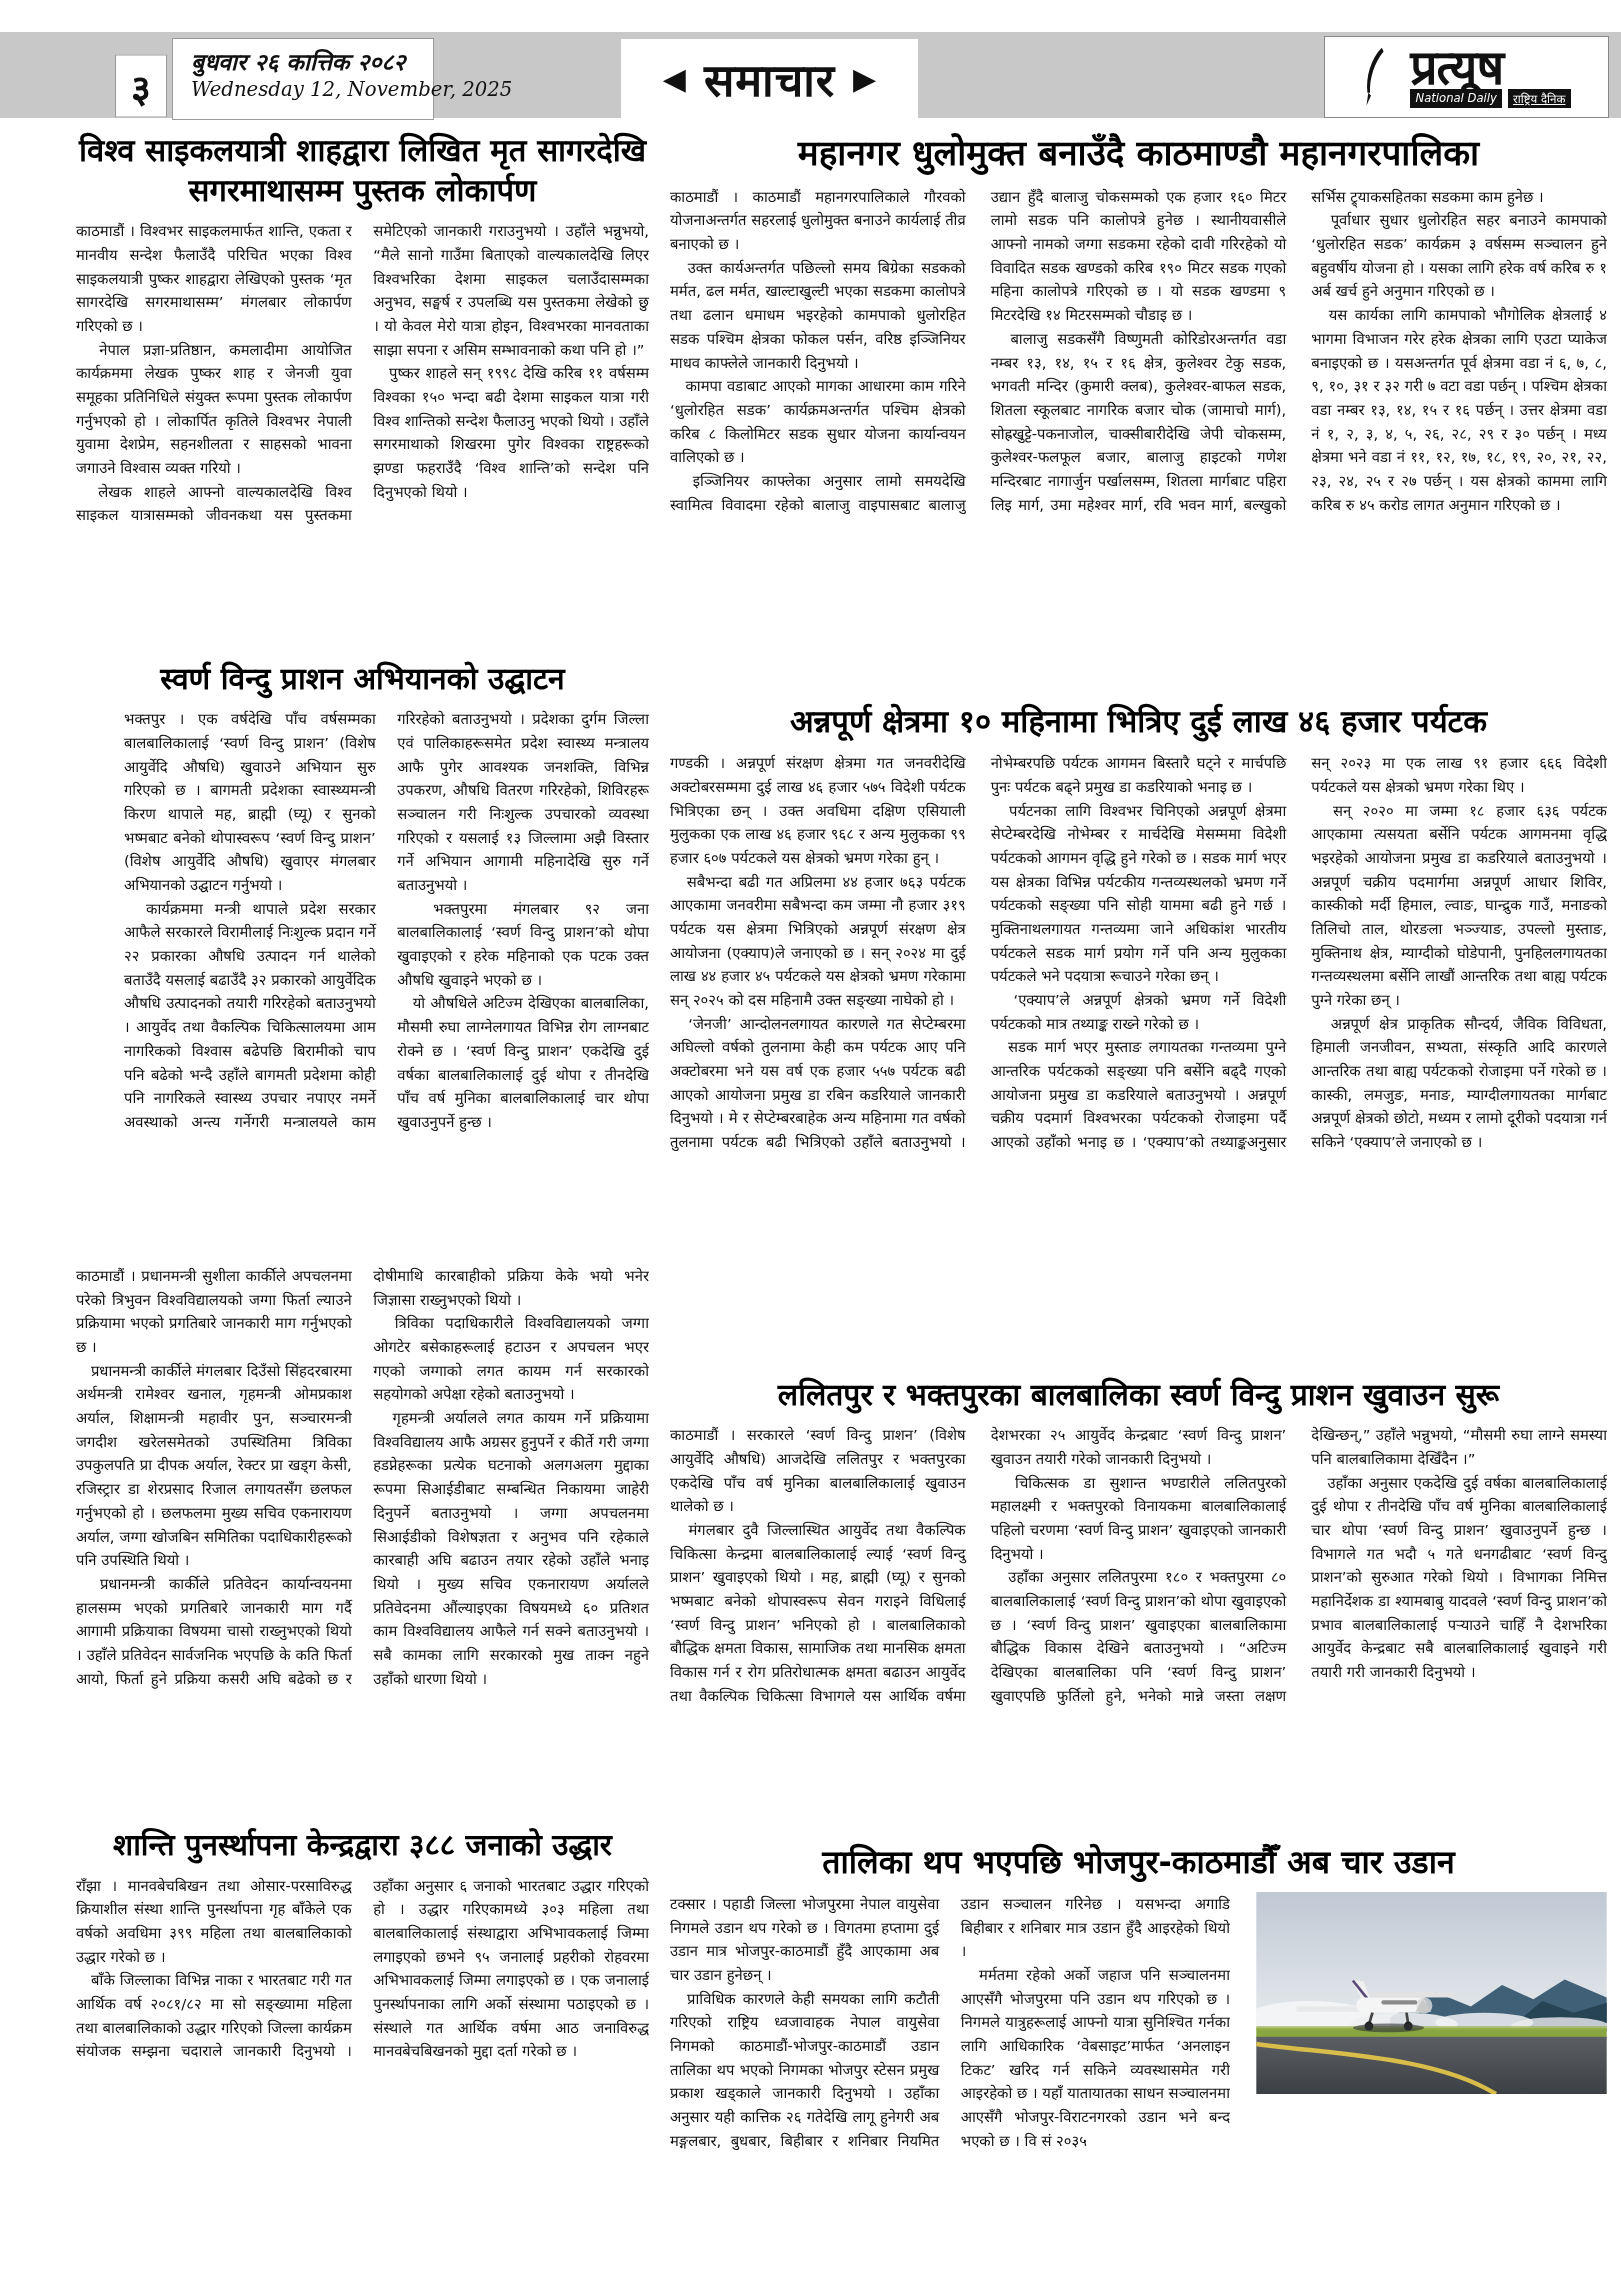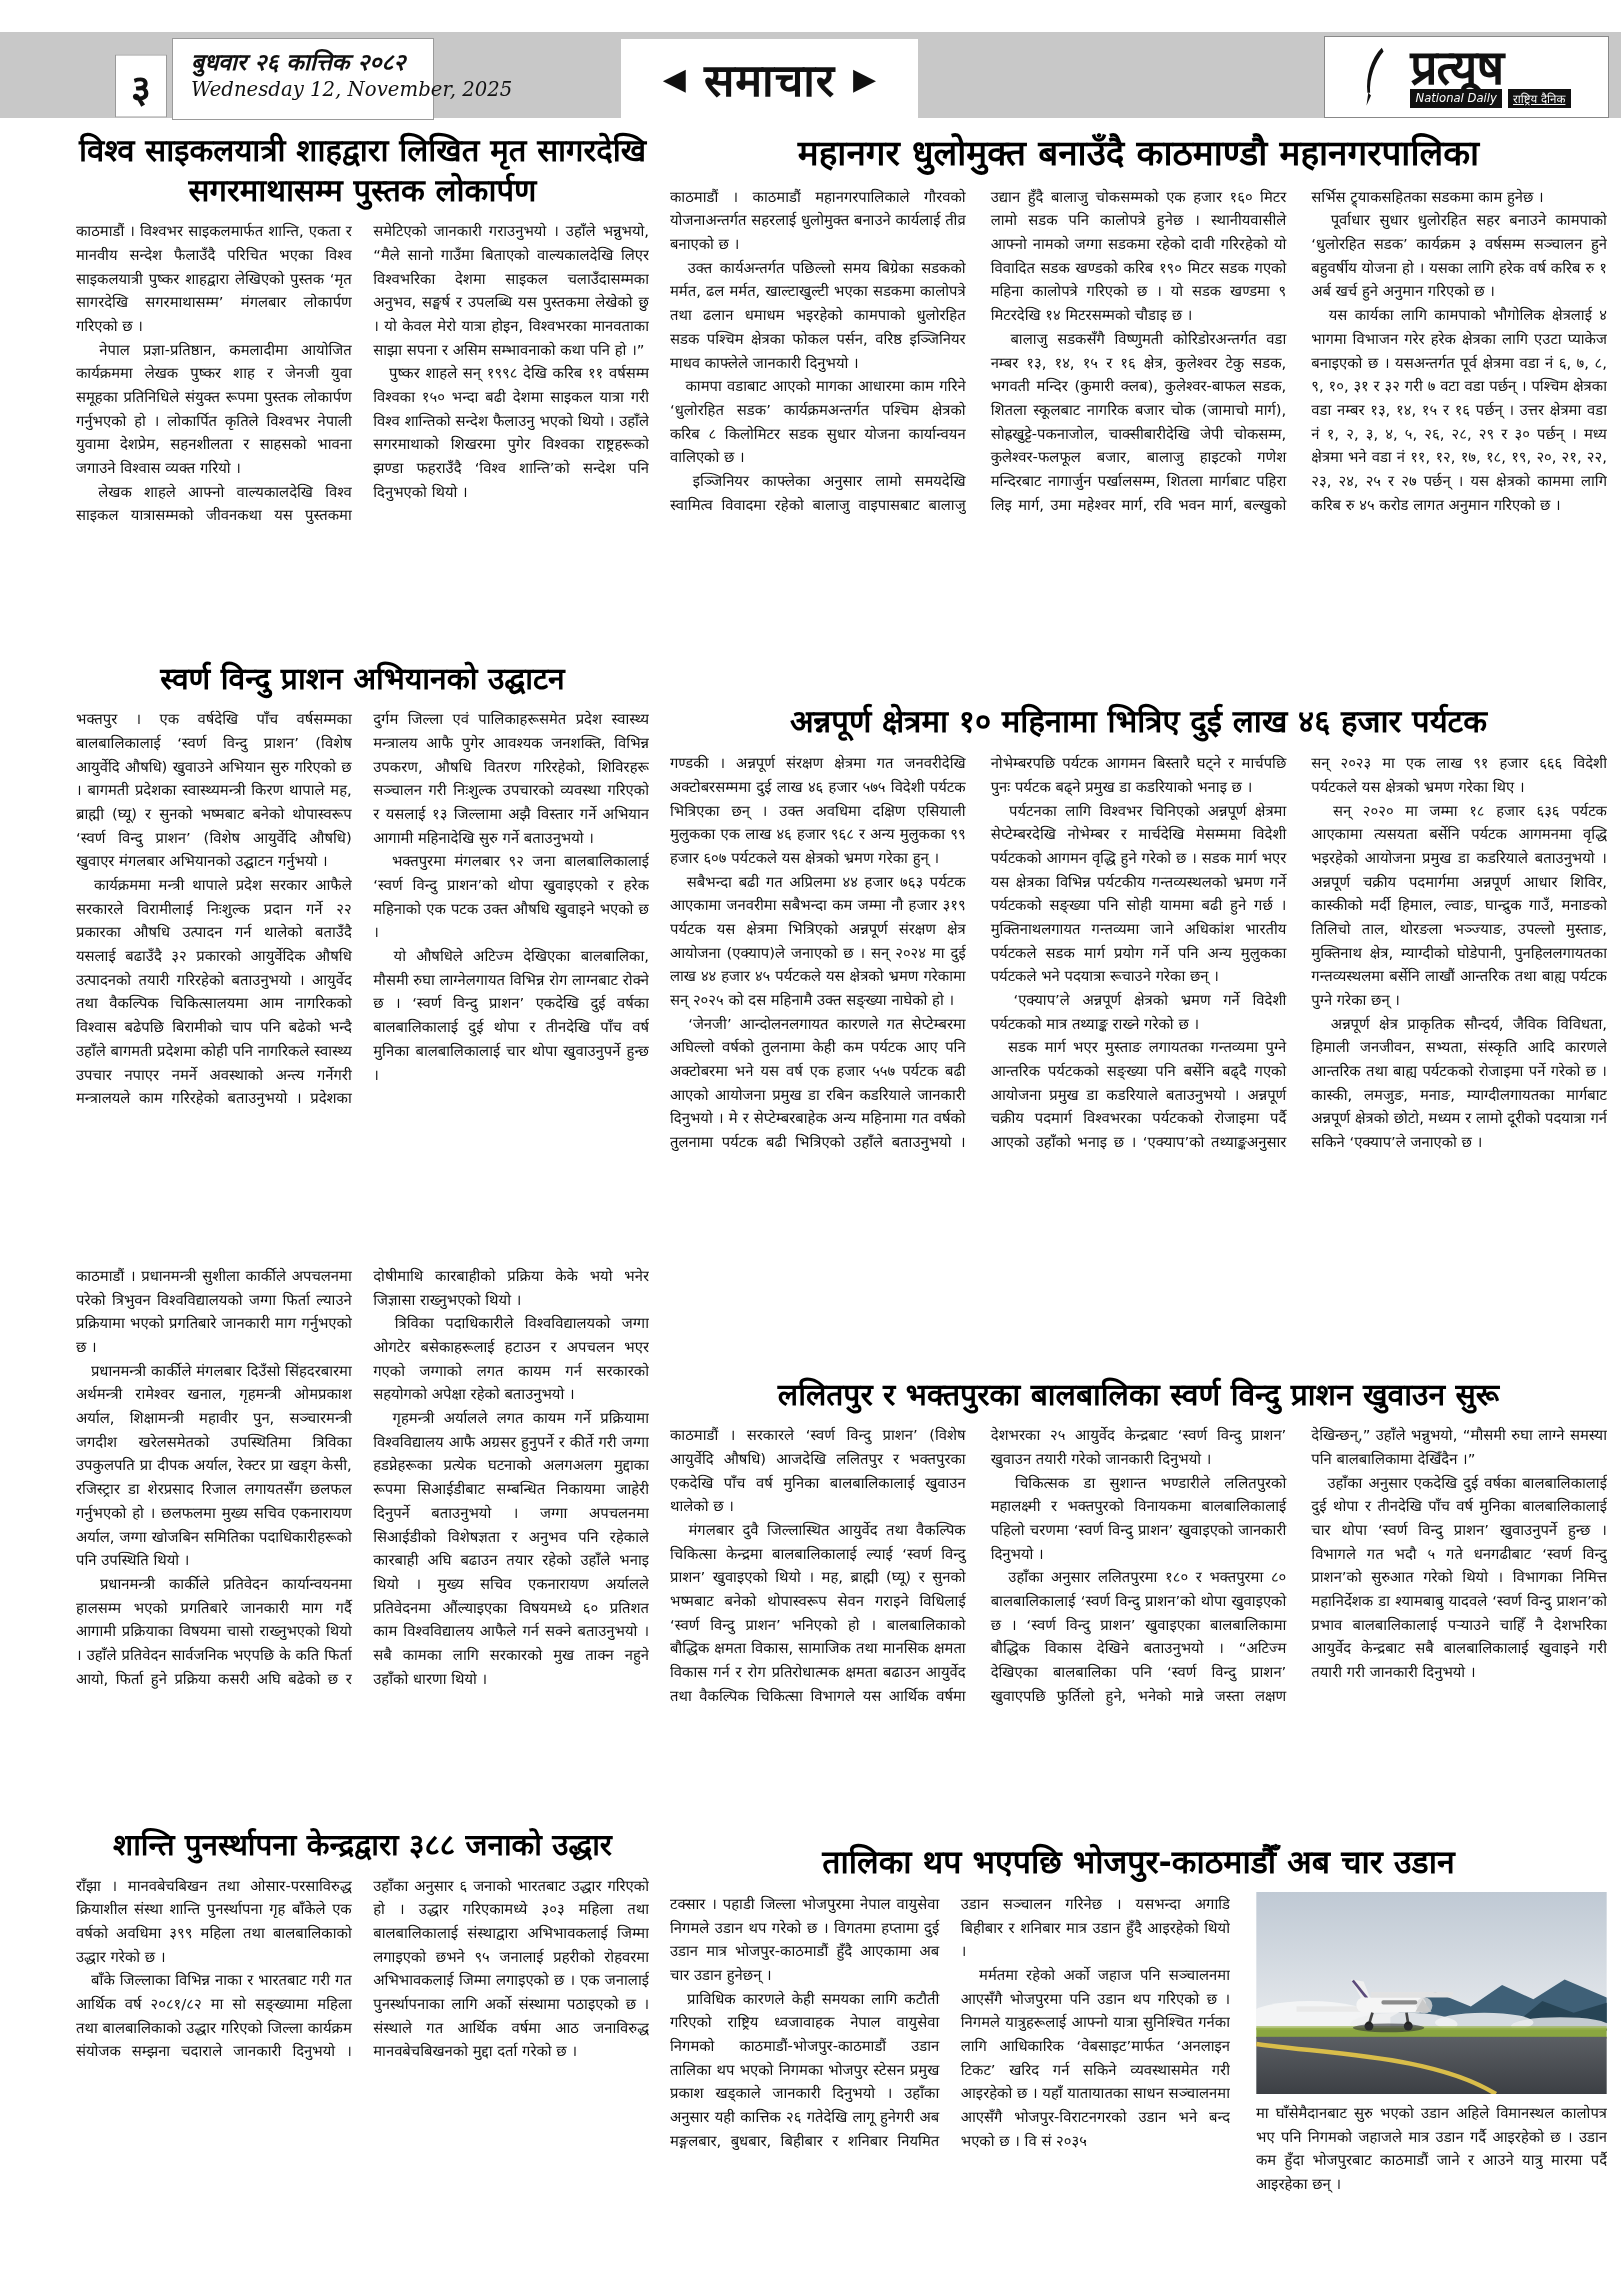--- a/index.html
+++ b/index.html
@@ -36,21 +36,21 @@
   .hl-e{font-size:35px;}
   .hl-f{font-size:31px;}
   .hl-g{font-size:30px;}
   .hl-h{font-size:32px;}
   .body-text{
     font-size:14.8px;line-height:1.6;text-align:justify;white-space:pre-line;
     color:#101010;overflow:hidden;
   }
   .cols-2{column-count:2;column-gap:21.5px;}
   .cols-3{column-count:3;column-gap:25px;}
-  .h-a{height:421px;} .h-b{height:537px;} .h-c{height:543px;} .h-d{height:285px;}
+  .h-a{height:421px;} .h-b{height:537px;margin-left:48px;} .h-c{height:543px;} .h-d{height:285px;}
   .h-e{height:498px;} .h-f{height:605px;} .h-g{height:399px;}
   .flight-wrap{display:flex;gap:26px;}
   .flight-body{width:564px;height:351px;}
   .flight-right{width:351px;display:flex;flex-direction:column;gap:7.2px;}
   .photo{width:351px;height:202px;display:block;}
   .photo-cont{font-size:14.8px;line-height:1.6;text-align:justify;white-space:pre-line;height:142px;overflow:hidden;}
 </style>
 </head>
 <body>
 
@@ -198,19 +198,18 @@
             <circle cx="188" cy="127" r="9" fill="#dcdcdc" opacity="0.8"></circle>
             <rect x="140" y="121" width="40" height="5" rx="2" fill="#333" opacity="0.55"></rect>
             <path d="M186 120 L196 134 L178 134 Z" fill="#c9c9c9"></path>
             <line x1="130" y1="135" x2="126" y2="148" stroke="#444" stroke-width="3"></line>
             <line x1="168" y1="135" x2="170" y2="148" stroke="#444" stroke-width="3"></line>
             <circle cx="126" cy="150" r="5" fill="#222"></circle>
             <circle cx="170" cy="150" r="5" fill="#222"></circle>
             <ellipse cx="148" cy="152" rx="40" ry="5" fill="#2e3135" opacity="0.6"></ellipse>
           </g>
         </svg>
-        <div class="photo-cont">मा घाँसेमैदानबाट सुरु भएको उडान अहिले विमानस्थल कालोपत्र भए पनि निगमको जहाजले मात्र उडान गर्दै आइरहेको छ । उडान कम हुँदा भोजपुरबाट काठमाडौं जाने र आउने यात्रु मारमा पर्दै आइरहेका छन् ।</div>
       </div>
     </div>
   </div>
 
 </div>
 
 
 </body></html>

